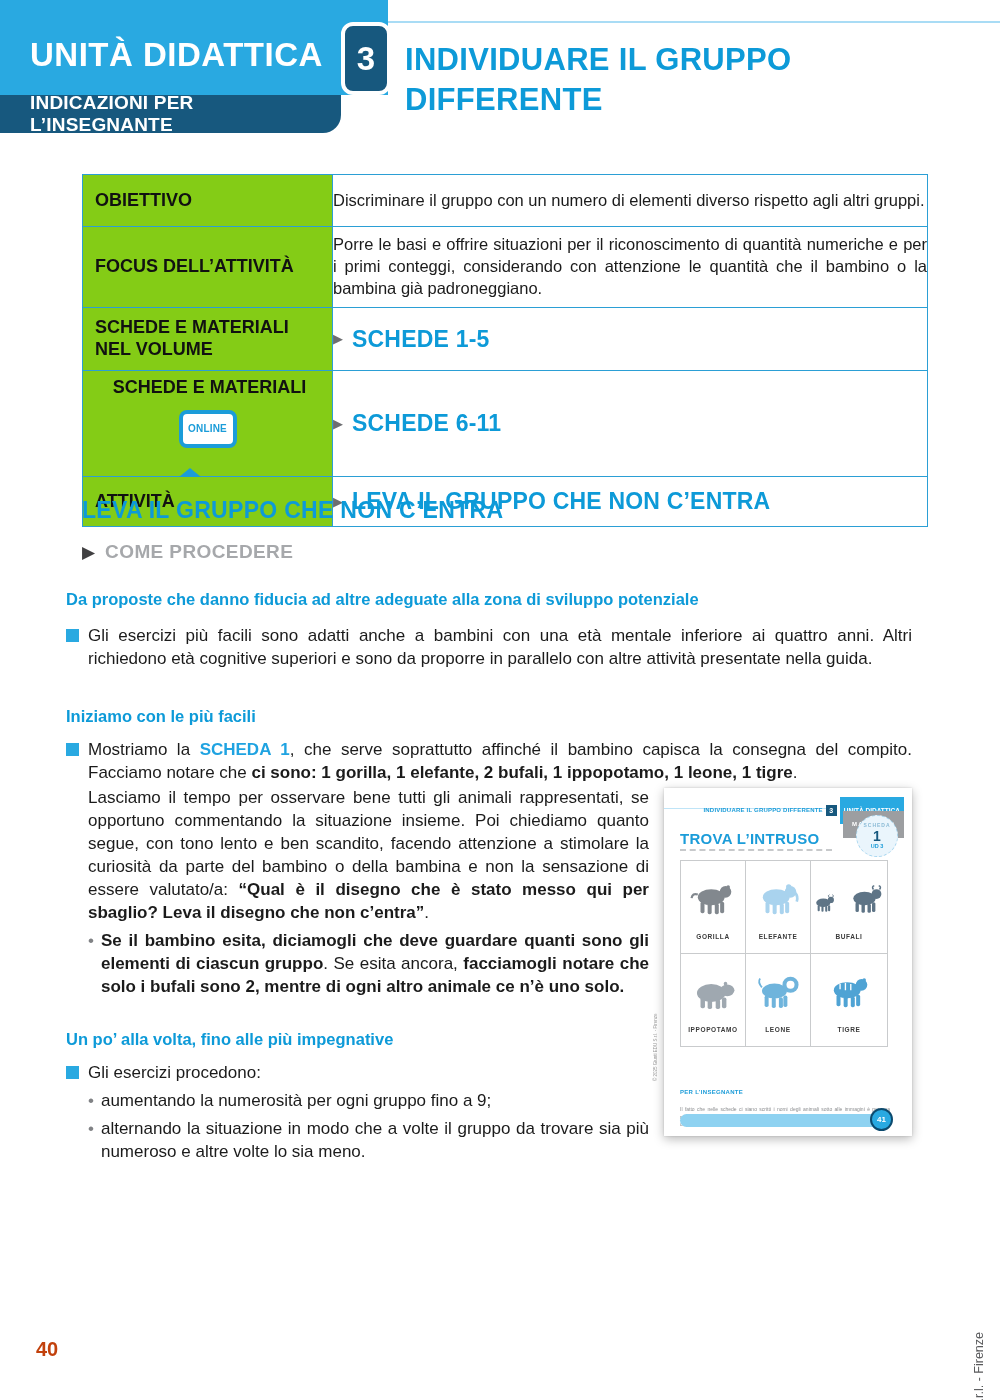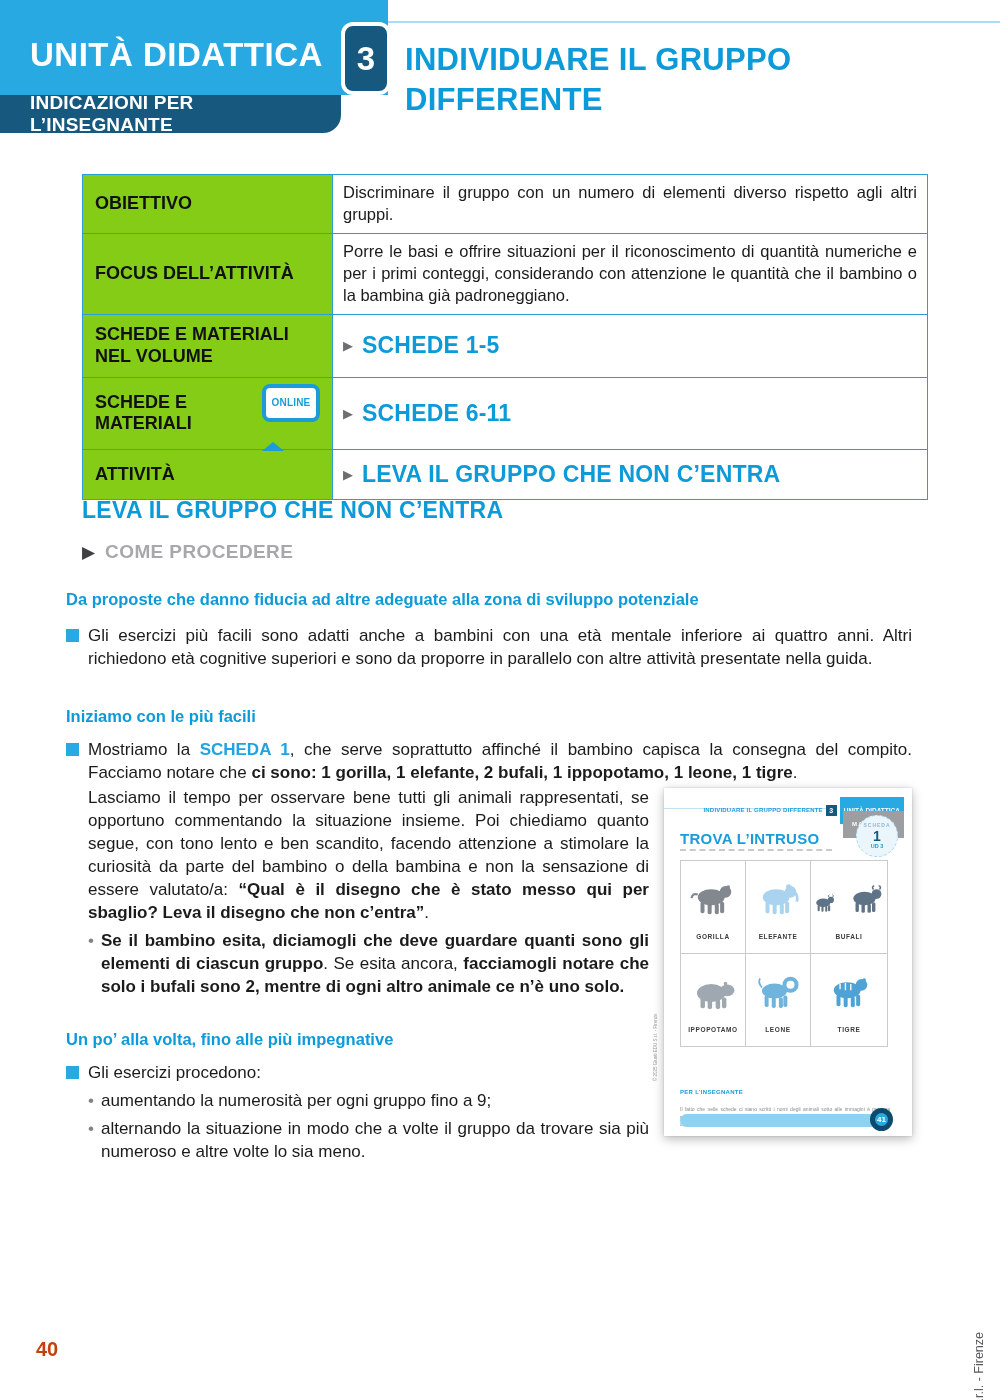--- a/index.html
+++ b/index.html
@@ -12,26 +12,26 @@
   .top-rule { position:absolute; left:388px; top:21px; width:612px; height:2px; background:#A9DCF5; }
   .num-box { position:absolute; left:341px; top:22px; width:50px; height:73px; background:#17587E; border:4px solid #fff; border-radius:12px; display:flex; align-items:center; justify-content:center; color:#fff; font-size:33px; font-weight:bold; }
   .dark-bar { position:absolute; left:0; top:95px; width:341px; height:38px; background:#17587E; border-radius:0 0 18px 0; display:flex; align-items:center; }
   .dark-bar span { color:#fff; font-weight:bold; font-size:19px; padding-left:30px; letter-spacing:.2px; }
   .page-title { position:absolute; left:405px; top:40px; width:450px; font-size:31px; line-height:40px; font-weight:bold; color:#0D9AD8; letter-spacing:.3px; }
 
   
   .info-table { position:absolute; left:82px; top:174px; width:846px; border-collapse:collapse; table-layout:fixed; }
   .info-table td { border:1.5px solid #2B9FD5; vertical-align:middle; }
   .info-table td.lbl { width:250px; background:#84cc16; font-weight:bold; font-size:18px; color:#111; padding:6px 8px 6px 12px; line-height:1.2; }
-  .info-table td.val { padding:7px 10px; font-size:16.5px; line-height:1.33; color:#1b1b1b; text-align:justify; }
+  .info-table td.val { padding:7px 0; font-size:16.5px; line-height:1.33; color:#1b1b1b; text-align:justify; }
   .row1 { height:52px; } .row2 { height:74px; } .row3 { height:63px; } .row4 { height:60px; } .row5 { height:50px; }
   .linkline { display:flex; align-items:center; gap:9px; text-align:left; }
   .tri { color:#6D6E71; font-size:13px; line-height:1; }
   .blue-link { color:#0D9AD8; font-weight:bold; font-size:23px; letter-spacing:.2px; }
-  .lbl-flex { display:flex; align-items:center; justify-content:center; gap:6px; }
+  .lbl-flex { display:flex; align-items:center; justify-content:center; gap:12px;flex-direction:column; }
   .monitor { width:58px; flex:none; margin-right:4px; }
   .monitor .screen { border:4px solid #1B9CD9; border-radius:8px; background:#fff; height:38px; display:flex; align-items:center; justify-content:center; font-weight:bold; color:#1B9CD9; font-size:10px; letter-spacing:.2px; }
   .monitor .stand { width:0; height:0; margin:0 auto; border-left:11px solid transparent; border-right:11px solid transparent; border-bottom:9px solid #1B9CD9; }
 
   
   .h-main { position:absolute; left:82px; top:497px; font-size:23px; font-weight:bold; color:#0D9AD8; letter-spacing:.3px; }
   .procedure { position:absolute; left:82px; top:541px; display:flex; align-items:center; gap:10px; }
   .procedure .tri2 { color:#414042; font-size:17px; line-height:1; }
   .procedure span.txt { color:#A6A8AB; font-weight:bold; font-size:19px; letter-spacing:.4px; }
 
@@ -64,21 +64,21 @@
   .grid { position:absolute; top:72px; left:16px; width:208px; display:grid; grid-template-columns:repeat(3,1fr); border-top:1px solid #C9CBCD; border-left:1px solid #C9CBCD; }
   .cell { height:93px; border-right:1px solid #C9CBCD; border-bottom:1px solid #C9CBCD; display:flex; flex-direction:column; align-items:center; justify-content:flex-end; padding-bottom:5px; }
   .cell .art { display:flex; align-items:flex-end; justify-content:center; margin-bottom:8px; }
   .cell .art svg { display:block; }
   .cell .art .small svg { transform:scale(.78); transform-origin:bottom left; }
   .cell .lab { font-size:6.5px; font-weight:bold; color:#3A3A3A; letter-spacing:.6px; }
   .note { position:absolute; left:16px; top:293px; width:210px; }
   .note .nt { font-size:6px; color:#1B9CD9; font-weight:bold; letter-spacing:.3px; margin-bottom:2px; }
   .note .nb { font-size:5px; color:#8A8C8E; line-height:1.5; text-align:justify; }
   .ws-footer { position:absolute; left:16px; bottom:9px; width:208px; height:13px; background:#8ED2F1; border-radius:7px; }
-  .ws-page { position:absolute; right:-5px; top:-6px; width:23px; height:23px; border-radius:50%; background:#29A9E1; border:5px solid #0c4a6e; color:#fff; font-size:8px; font-weight:bold; display:flex; align-items:center; justify-content:center; }
+  .ws-page { position:absolute; right:-5px; top:-6px; width:23px; height:23px; border-radius:50%; background:#29A9E1; border:2px solid #0c4a6e; color:#fff; font-size:8px; font-weight:bold; display:flex; align-items:center; justify-content:center; }
   .card-copy { position:absolute; left:3px; bottom:55px; font-size:4.5px; color:#9a9a9a; transform:rotate(-90deg); transform-origin:left bottom; white-space:nowrap; }
 
   
   .side-copy { position:absolute; right:14px; bottom:68px; transform:rotate(-90deg); transform-origin:right bottom; font-size:12.5px; color:#58595B; white-space:nowrap; }
   .page-num { position:absolute; left:36px; top:1338px; font-size:20px; font-weight:bold; color:#c2410c; }
 </style>
 </head>
 <body>
 
 <div class="page">

